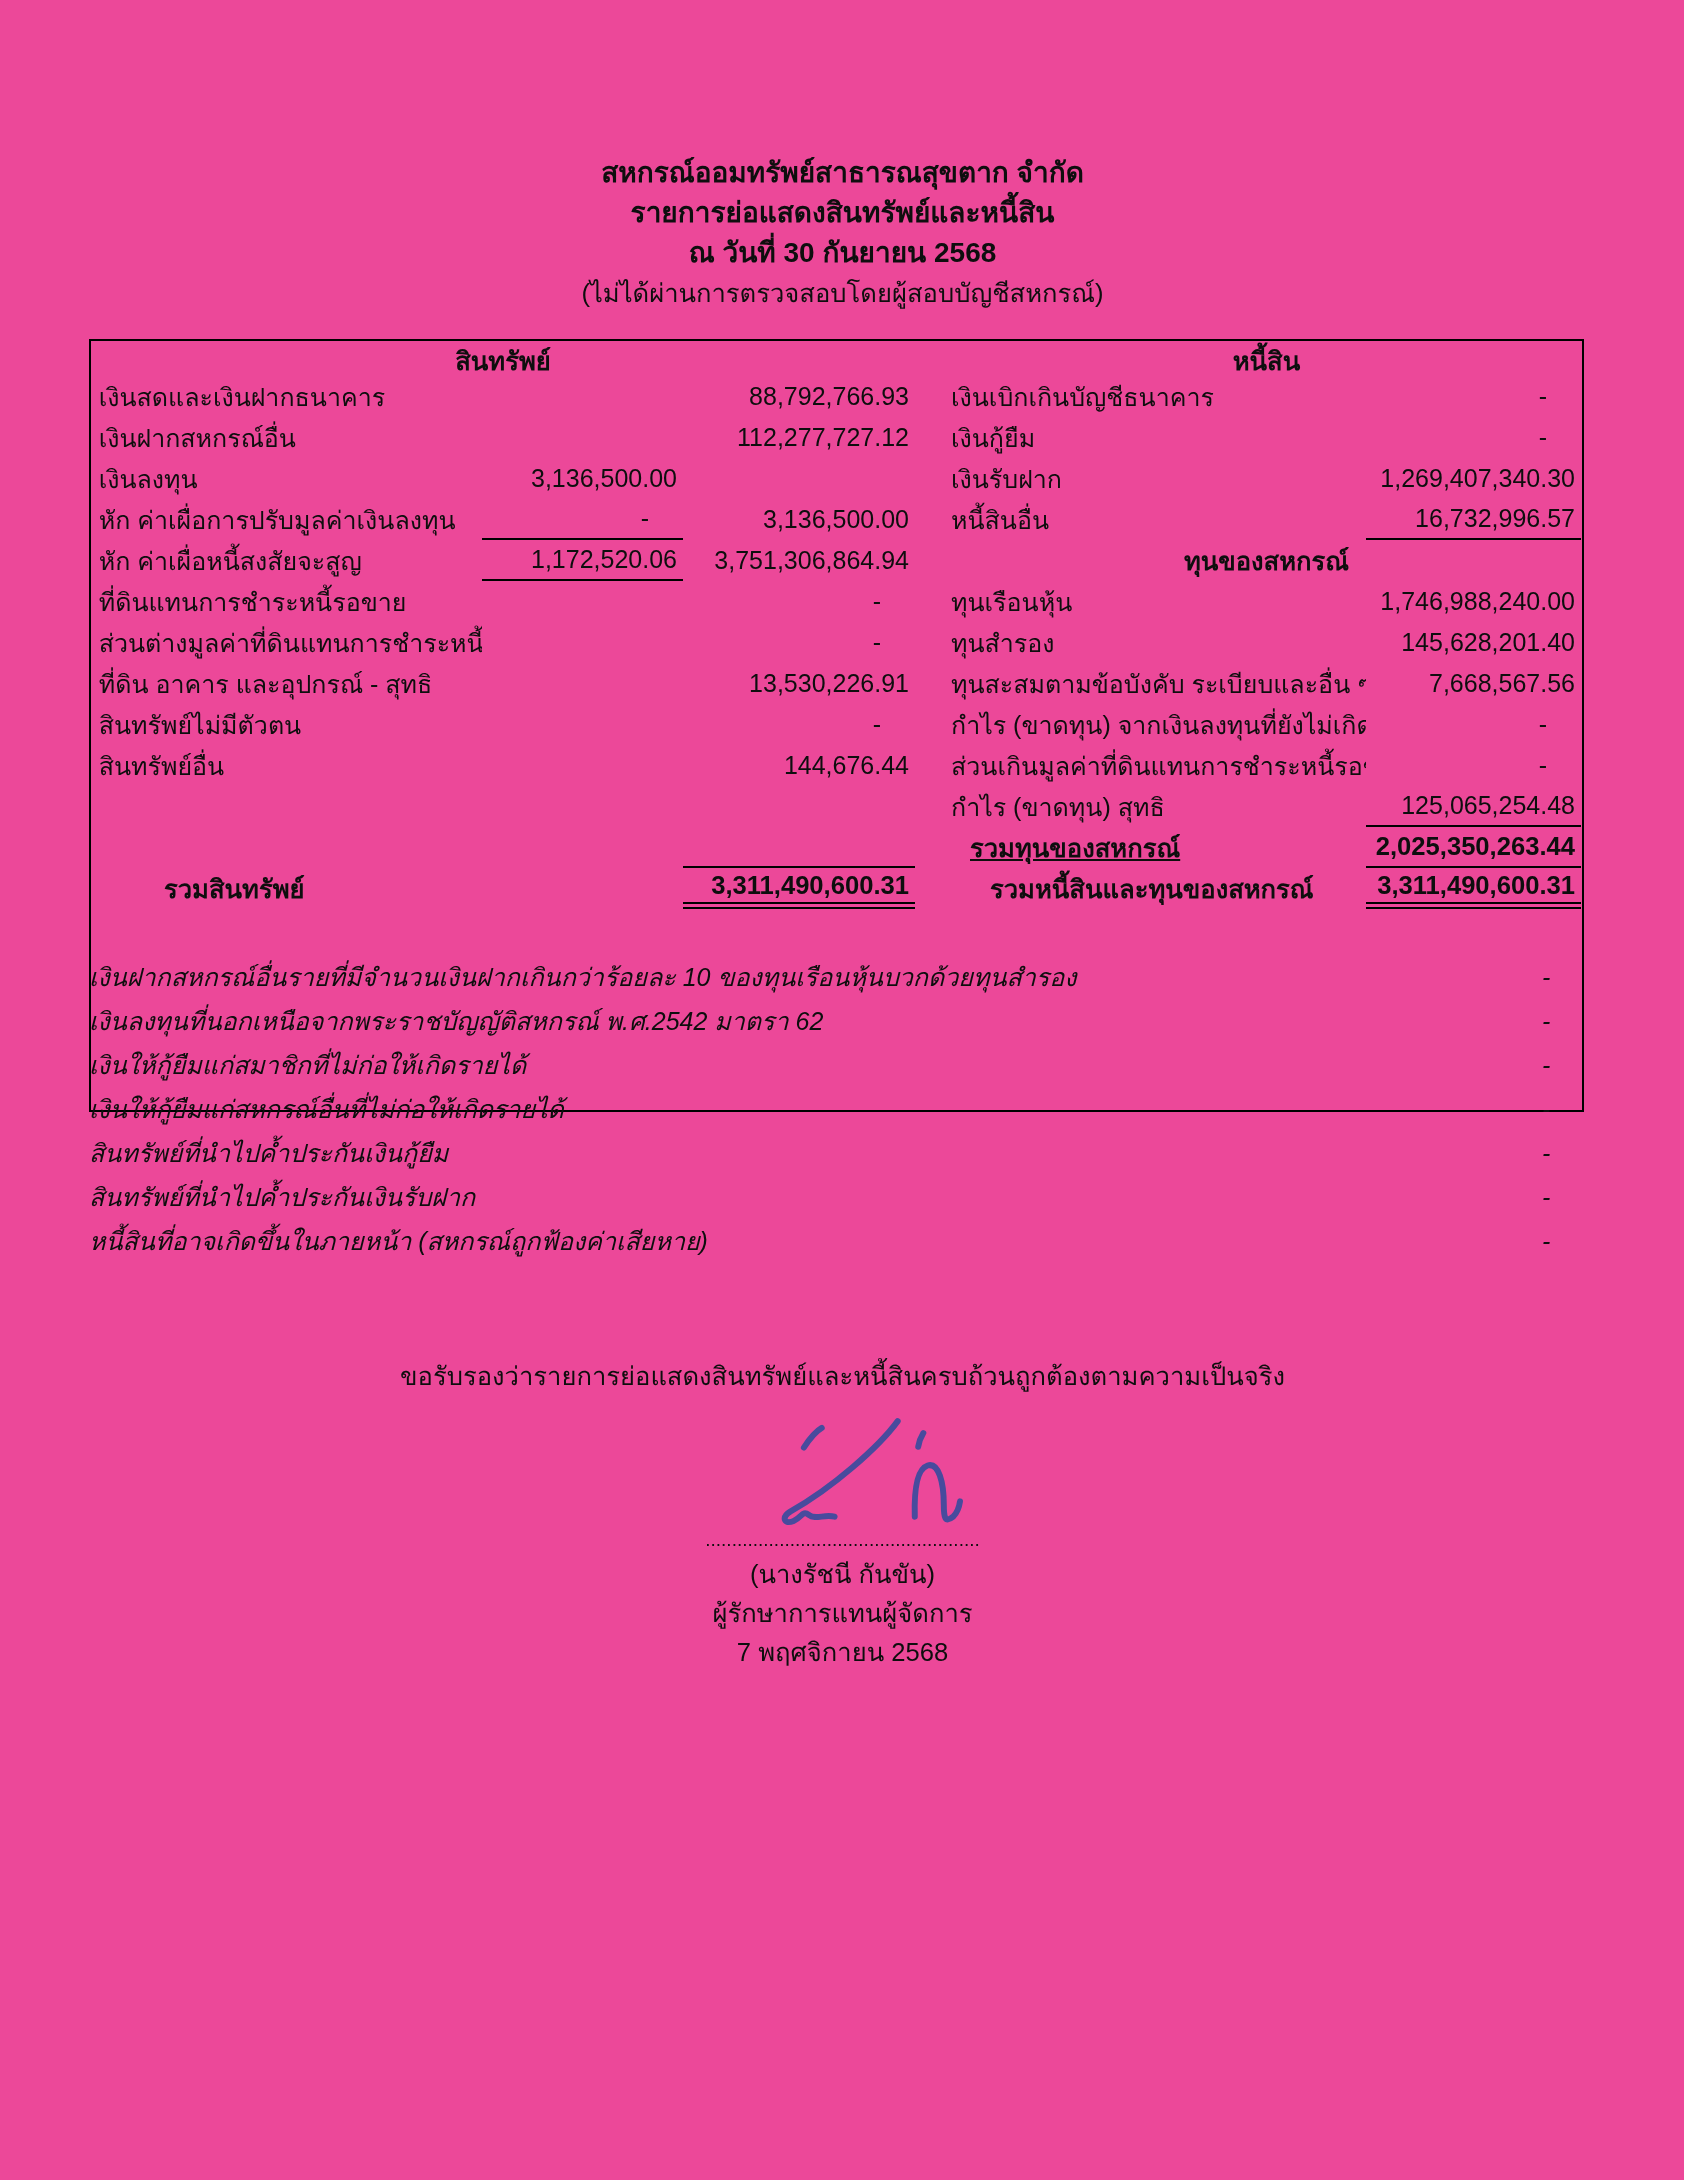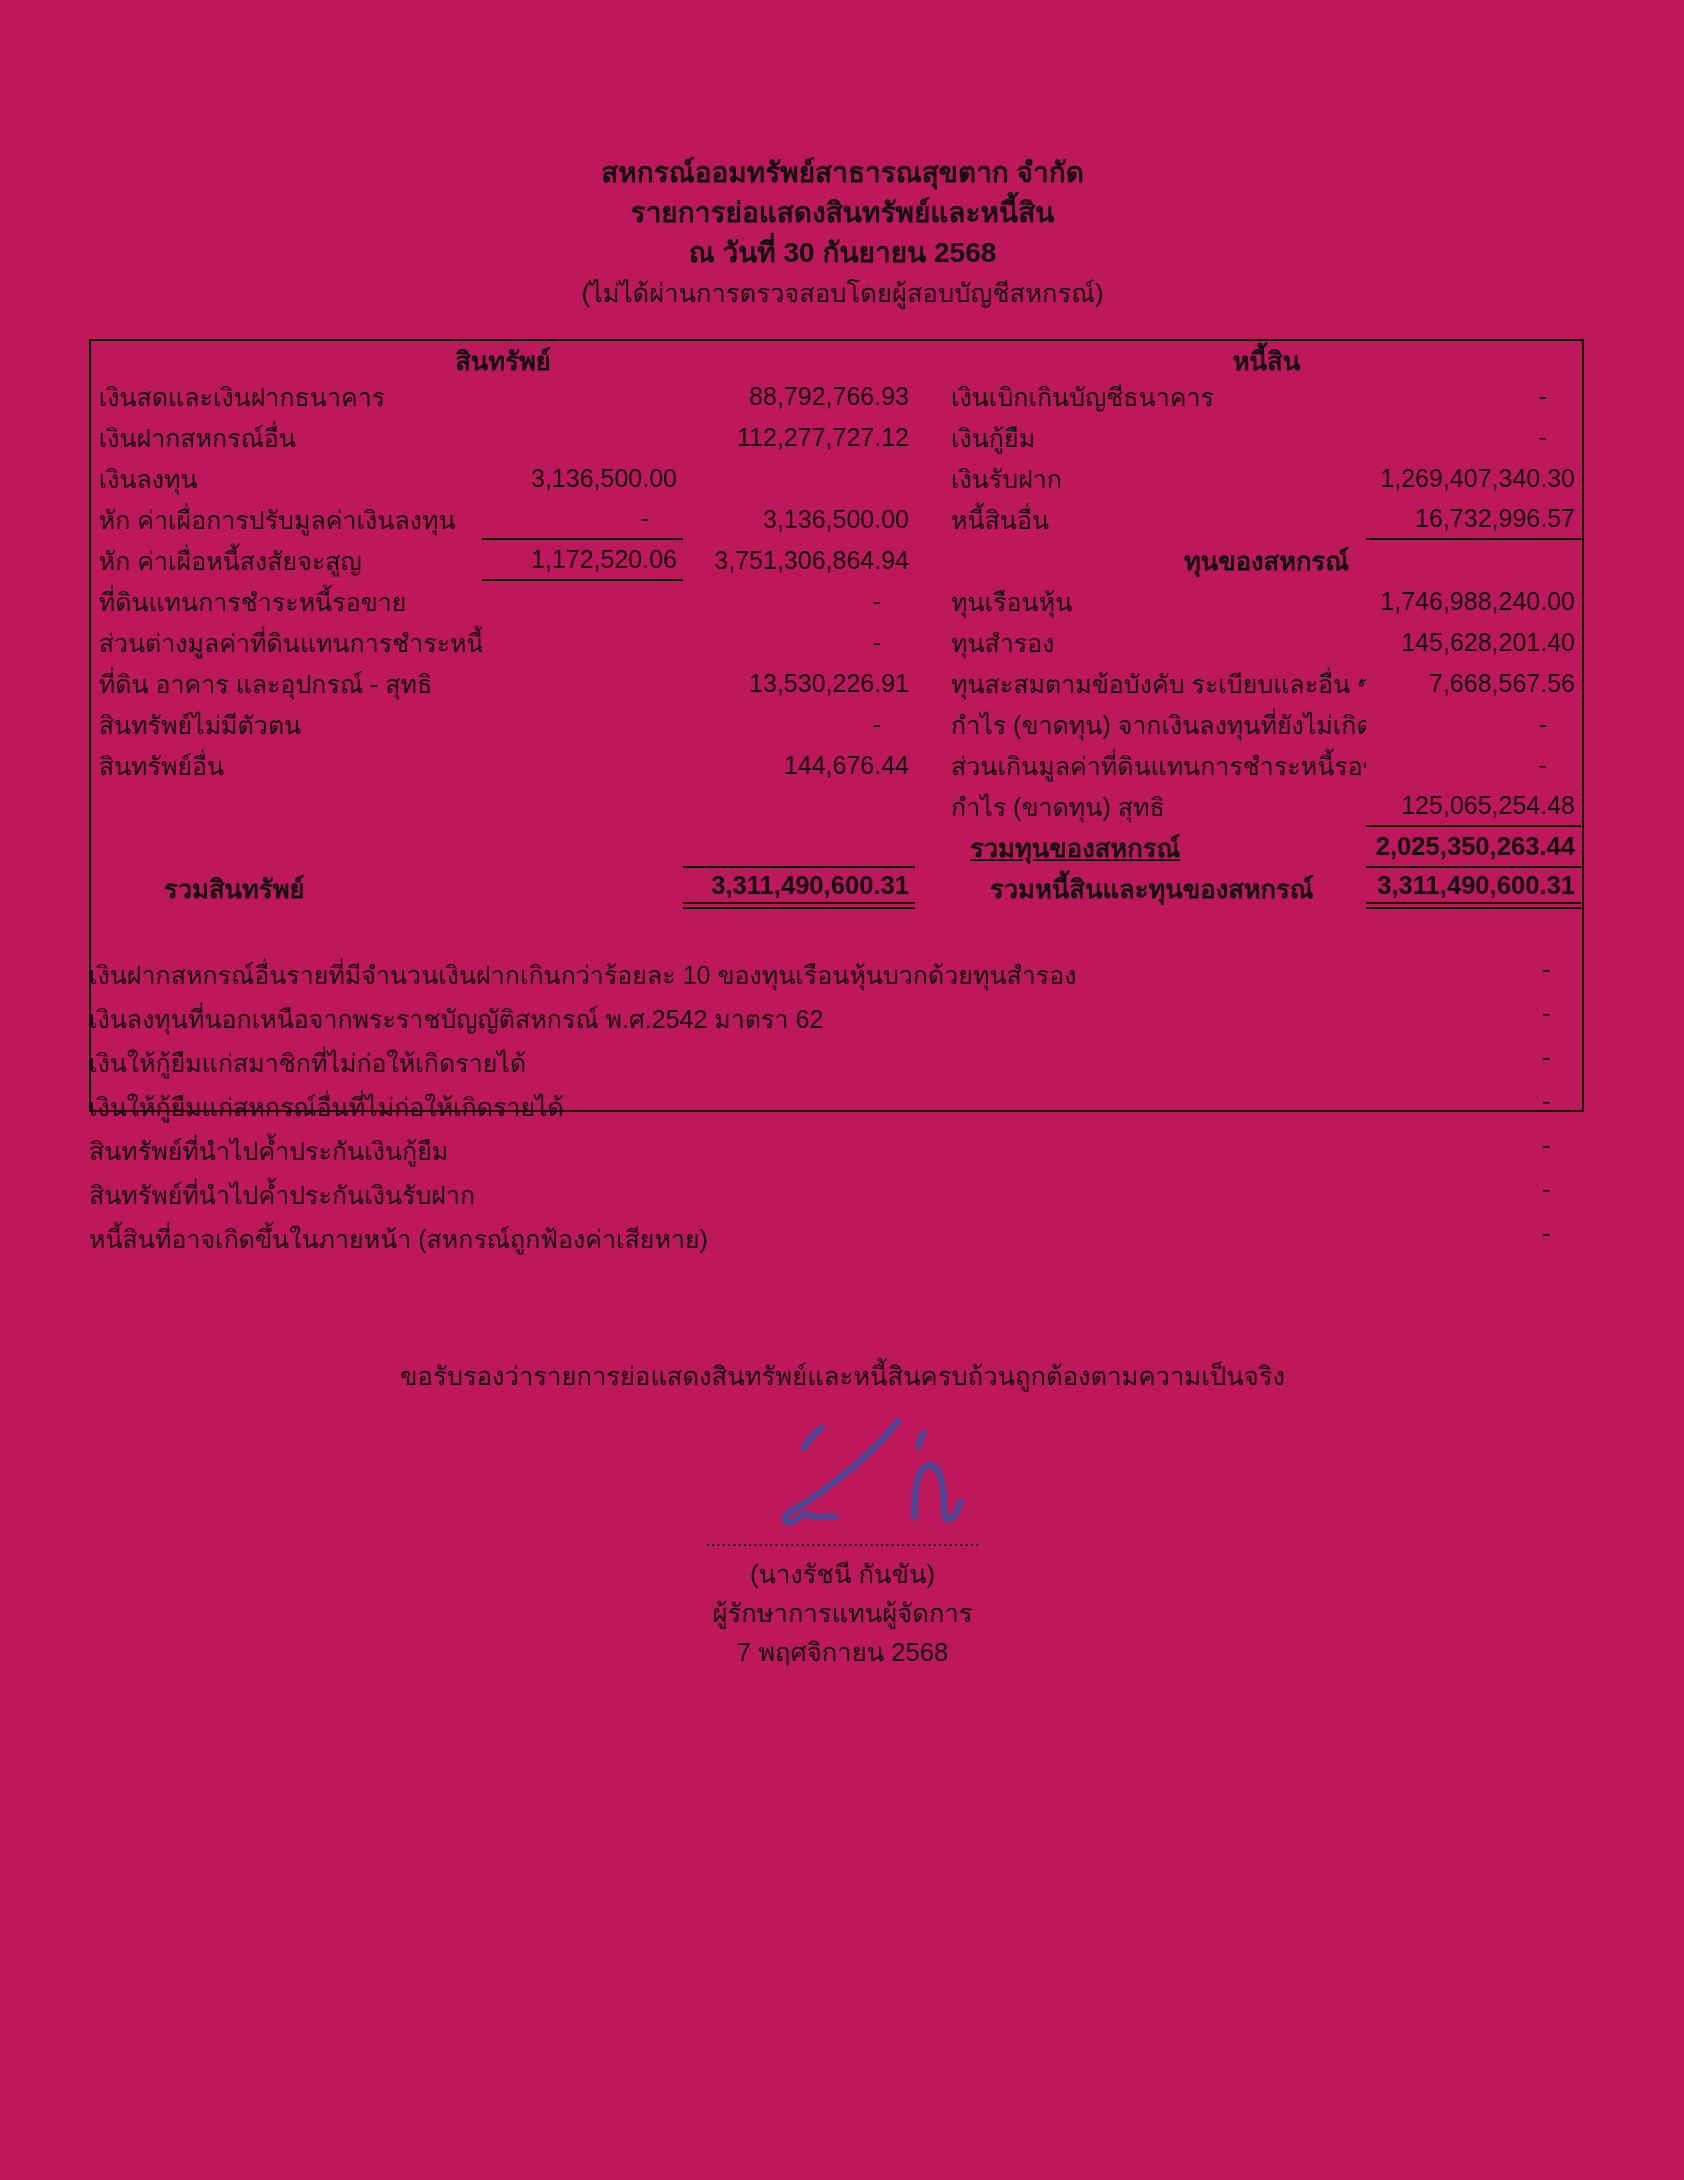--- a/index.html
+++ b/index.html
@@ -1,20 +1,20 @@
 <!DOCTYPE html>
 <html style="font-size:13.6px"><head>
 <meta charset="utf-8">
 <style>
   * { margin:0; padding:0; box-sizing:border-box; }
   html,body { background:#e8e8e8; }
   .page {
     position:relative;
     width:1685px; height:2181px;
-    background:#be185d;
+    background:#ec4899;
     color:#0e0e0e;
     font-family:"Liberation Sans","DejaVu Sans",sans-serif;
     overflow:hidden;
   }
   
   .titles { position:absolute; top:153px; left:0; right:0; text-align:center; }
   .titles .t { line-height:40px; font-size:28px; font-weight:bold; white-space:nowrap; }
   .titles .t.sub { font-size:25.6px; font-weight:normal; }
   
   .sheet {
@@ -35,21 +35,21 @@
   .spanB { grid-column:4/6; padding-left:37px; }
   .bold { font-weight:bold; font-size:25.6px; }
   .ind-sumliab { padding-left:64px; }
   .ind-sumeq { padding-left:55px;text-decoration:underline; }
   .ind-grandliab { padding-left:75px; }
   .ind-granda { padding-left:73px; }
   .rl-b { border-bottom:2.6px solid #000; }
   .rl-dbl { border-bottom:7.7px double #000; }
   
   .notes { position:absolute; left:89px; top:955px; width:1491px; }
-  .note { display:flex; height:44px; }
+  .note { display:flex; align-items:center; height:44px;font-style:italic; }
   .note-text { flex:1; font-size:25px; white-space:nowrap; overflow:hidden; }
   .note-dash { width:38px; font-size:25px; text-align:left; }
   
   .certify { position:absolute; top:1356px; left:0; right:0; text-align:center; font-size:25.6px; white-space:nowrap; }
   .sig-img { position:absolute; left:739px; top:1416px; width:256px; height:128px; }
   .dotline { position:absolute; top:1527px; left:0; right:0; text-align:center;
              font-size:19px; letter-spacing:0px; color:#0e0e0e; line-height:25.6px; }
   .sig-block { position:absolute; top:1555px; left:0; right:0; text-align:center; }
   .sig-block .s { font-size:25.6px; line-height:39px; white-space:nowrap; }
 </style>

